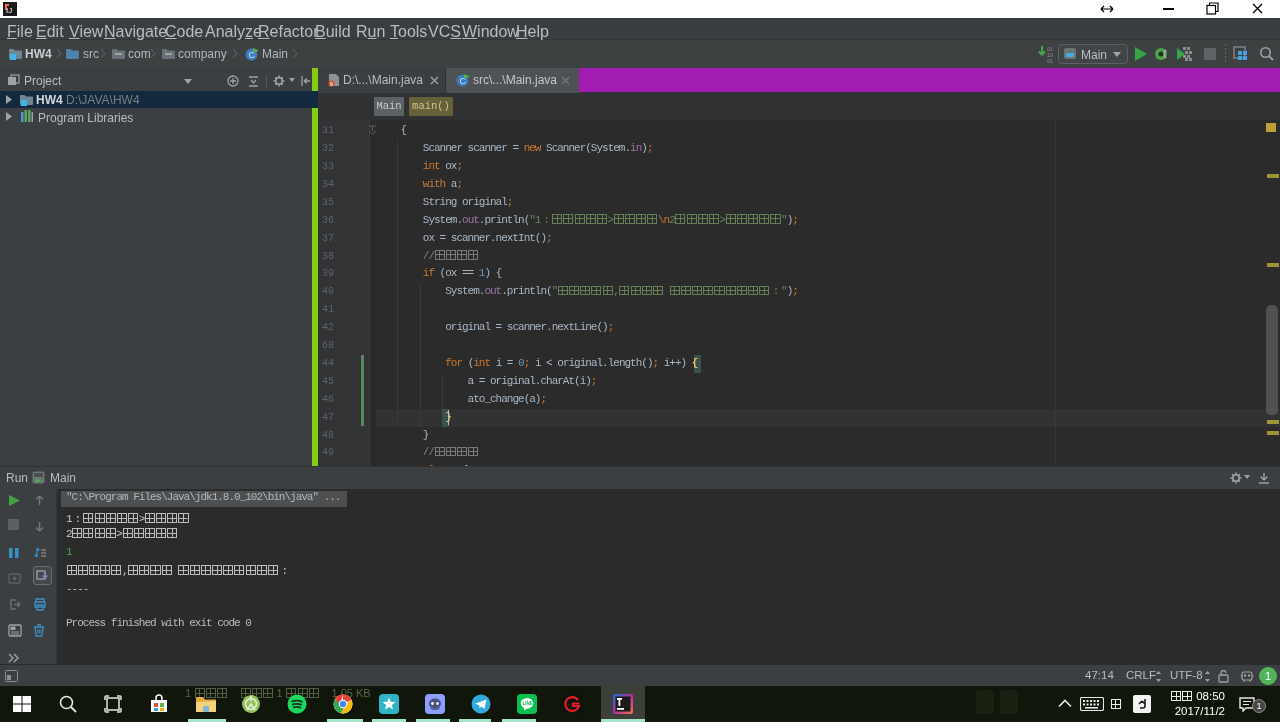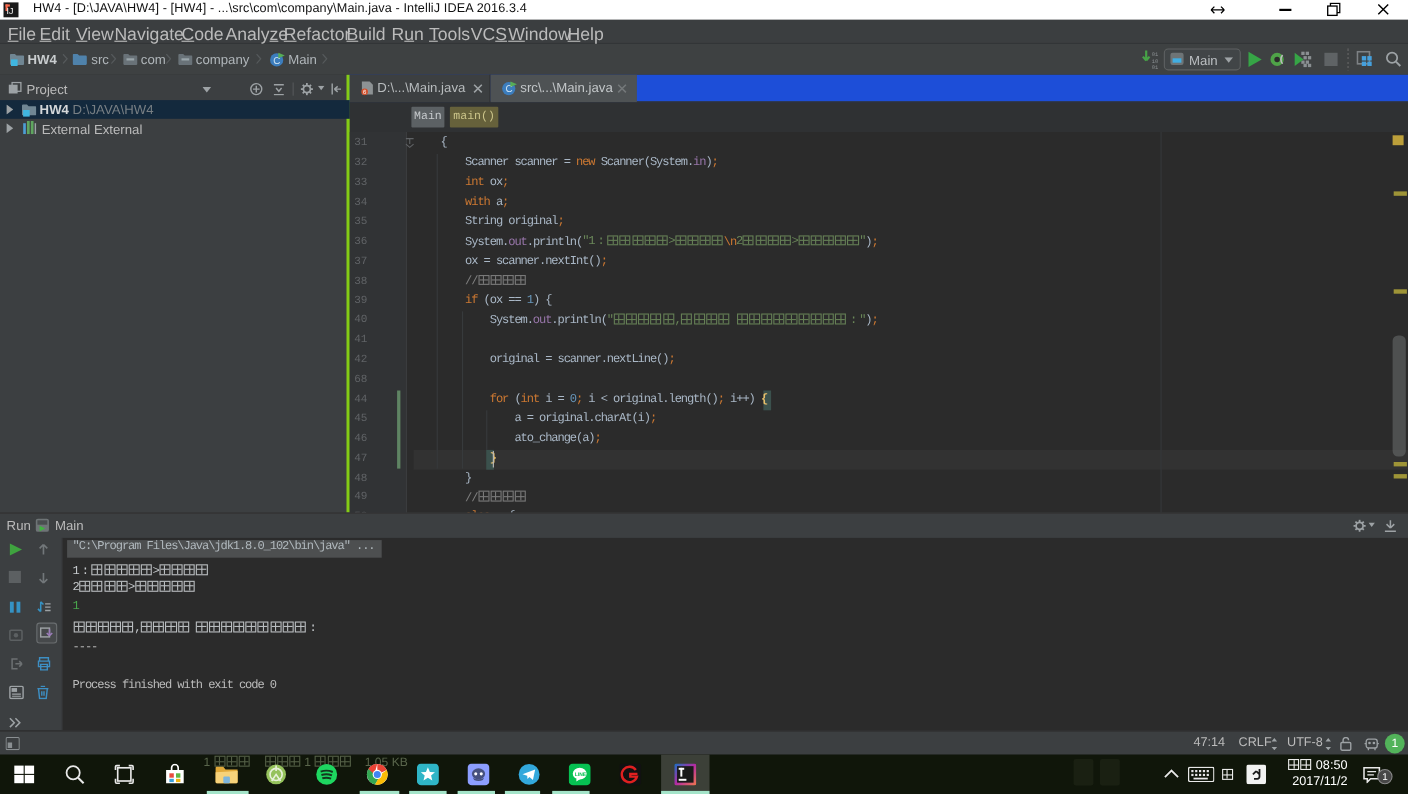--- a/index.html
+++ b/index.html
@@ -13,23 +13,23 @@
 #title .t{position:absolute;left:30px;top:2px;font-size:11.5px;letter-spacing:.1px;color:#111}
 
 #menu{left:0;top:18px;width:1280px;height:22px;background:#3b3e40;border-bottom:1px solid #323537}
 #menu span{position:absolute;top:5px;font-size:16px;color:#bbbbbb}
 #menu u{text-decoration:underline}
 
 #nav{left:0;top:40px;width:1280px;height:28px;background:#3e4142}
 .crumb{position:absolute;top:7px;font-size:12px;color:#b0b6ba}
 .chev{position:absolute;top:9px;width:5px;height:9px}
 
-#proj{left:0;top:68px;width:318px;height:398px;background:#3c3f41;border-right:3px solid #84cc16}
-
-#tabs{left:318px;top:68px;width:962px;height:25px;background:#1d4ed8;border-bottom:1px solid #313335}
+#proj{left:0;top:68px;width:318px;height:398px;background:#3c3f41;border-right:6px solid #84cc16}
+
+#tabs{left:318px;top:68px;width:962px;height:25px;background:#a21caf;border-bottom:1px solid #313335}
 #crumbbar{left:318px;top:93px;width:962px;height:27px;background:#2f3133}
 #editor{left:318px;top:120px;width:962px;height:346px;background:#2b2b2b}
 #gutter{position:absolute;left:0;top:0;width:52px;height:346px;background:#313335;border-right:1px solid #3a3c3e}
 .ln{position:absolute;left:4px;width:32px;text-align:left;font-family:"Liberation Mono",monospace;font-size:10px;color:#606366}
 .codeline{position:absolute;left:60px;white-space:pre;font-family:"Liberation Mono",monospace;font-size:11px;letter-spacing:-1.0px;color:#a9b7c6}
 .codeline b.cj{margin:0 .55px}
 .kw{color:#cc7832;font-weight:normal}
 .st{color:#6a8759}
 .esc{color:#cc7832}
 .num{color:#6897bb}
@@ -50,21 +50,20 @@
 .ghost{color:#59654b}
 </style></head><body>
 <div id="root">
 <div class="abs" id="title">
 <svg class="abs" style="left:3px;top:2px" width="14" height="14">
         <rect width="14" height="14" fill="#1a1a1a"></rect>
         <rect x="2" y="2" width="4" height="2" fill="#f7694c"></rect>
         <rect x="2" y="2" width="2" height="6" fill="#f7694c"></rect>
         <text x="3" y="11" font-size="8" fill="#fff" font-family="Liberation Sans">IJ</text>
       </svg>
-<div class="t">HW4 - [D:\JAVA\HW4] - [HW4] - ...\src\com\company\Main.java - IntelliJ IDEA 2016.3.4</div>
 <svg class="abs" style="left:1100px;top:3px" width="14" height="12">
         <path d="M1 6 L13 6 M1 6 L4 3 M1 6 L4 9 M13 6 L10 3 M13 6 L10 9" stroke="#000" stroke-width="1.2" fill="none"></path>
       </svg>
 <div class="abs" style="left:1163px;top:8px;width:11px;height:1.5px;background:#000"></div>
 <svg class="abs" style="left:1206px;top:2px" width="13" height="13">
         <rect x="1" y="3.5" width="8.5" height="8.5" fill="none" stroke="#000" stroke-width="1.2"></rect>
         <path d="M3.5 3.5 V1 H12 V9.5 H9.5" fill="none" stroke="#000" stroke-width="1.2"></path>
       </svg>
 <svg class="abs" style="left:1251px;top:2px" width="13" height="13">
         <path d="M2 2 L11 11 M11 2 L2 11" stroke="#000" stroke-width="1.3"></path>
@@ -218,21 +217,21 @@
 <div class="abs" style="left:36px;top:25px;font-size:12px;color:#d4d7d9;font-weight:bold">HW4 <span style="font-weight:normal;color:#787f84">D:\JAVA\HW4</span></div>
 <svg class="abs" style="left:5px;top:44px" width="8" height="9">
         <path d="M1 0 L7 4.5 L1 9 Z" fill="#9da2a5"></path>
       </svg>
 <svg class="abs" style="left:21px;top:42px" width="12" height="12">
         <rect x="0" y="2" width="2.5" height="10" fill="#4d9dd4"></rect>
         <rect x="3.5" y="0" width="2.5" height="12" fill="#5fa55f"></rect>
         <rect x="7" y="0" width="2.5" height="12" fill="#5fa55f"></rect>
         <rect x="10.5" y="2" width="1.5" height="10" fill="#9da2a5"></rect>
       </svg>
-<div class="abs" style="left:38px;top:43px;font-size:12px;color:#bbbbbb">External External</div>
+<div class="abs" style="left:38px;top:43px;font-size:12px;color:#bbbbbb">Program Libraries</div>
 </div>
 <div class="abs" id="tabs">
 <div class="abs" style="left:0;top:0;width:128px;height:25px;background:#3c3f41;border-right:1px solid #2c2e30"></div>
 <div class="abs" style="left:128px;top:0;width:133px;height:25px;background:#4e5254"></div>
 <svg class="abs" style="left:10px;top:5px" width="12" height="14">
         <path d="M1 1 H8 L11 4 V13 H1 Z" fill="#8d9294"></path>
         <circle cx="3.5" cy="10.5" r="3" fill="#d2502c"></circle>
         <text x="2" y="12.5" font-size="5.5" fill="#fff" font-family="Liberation Sans">6</text>
       </svg>
 <div class="abs" style="left:25px;top:5px;font-size:12px;color:#b8bcbe">D:\...\Main.java</div>

